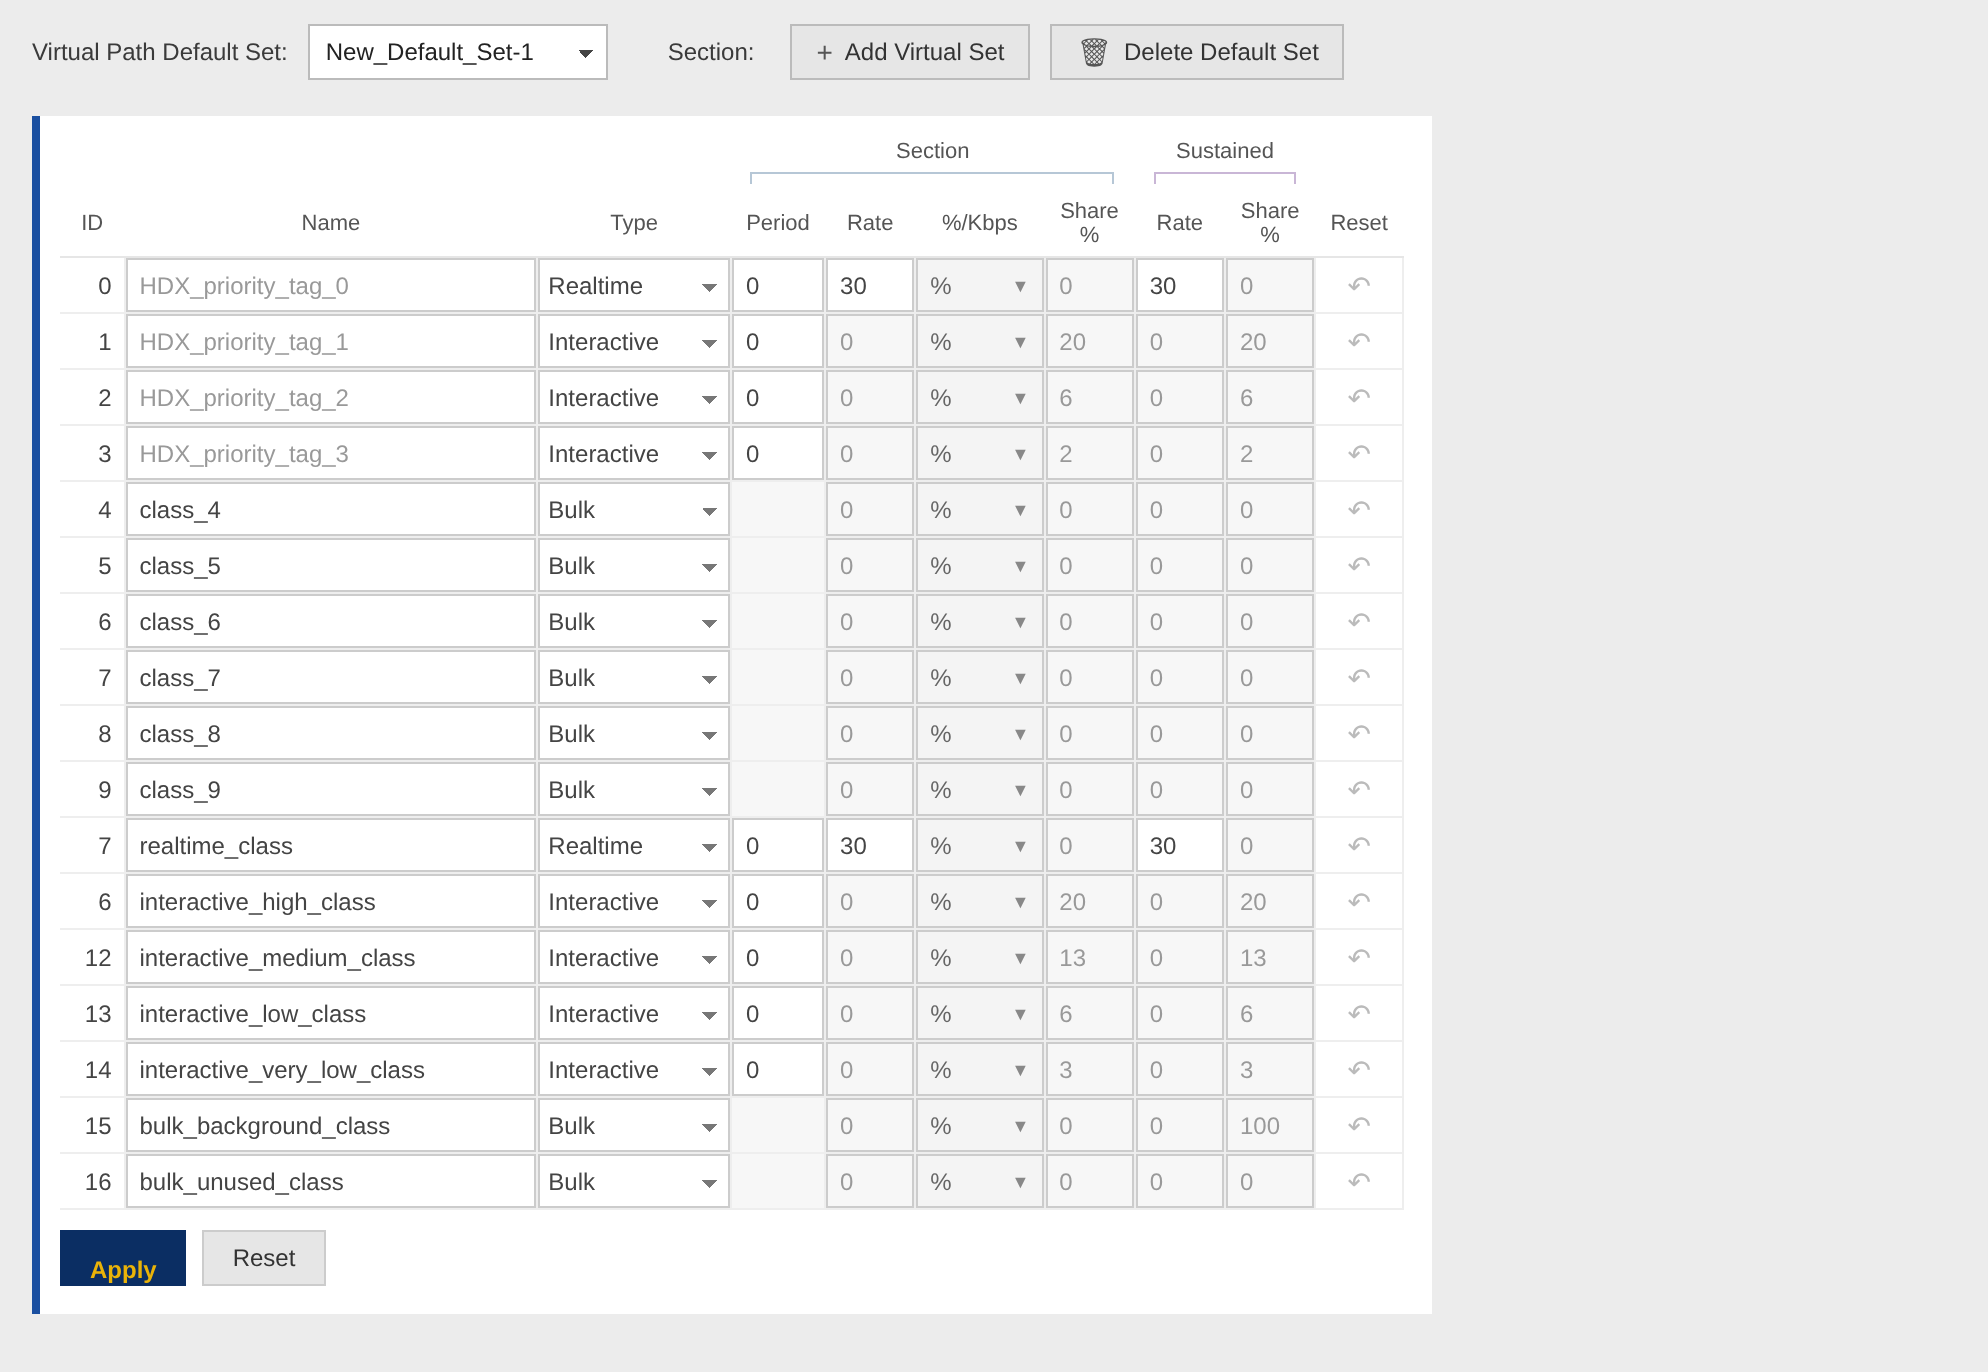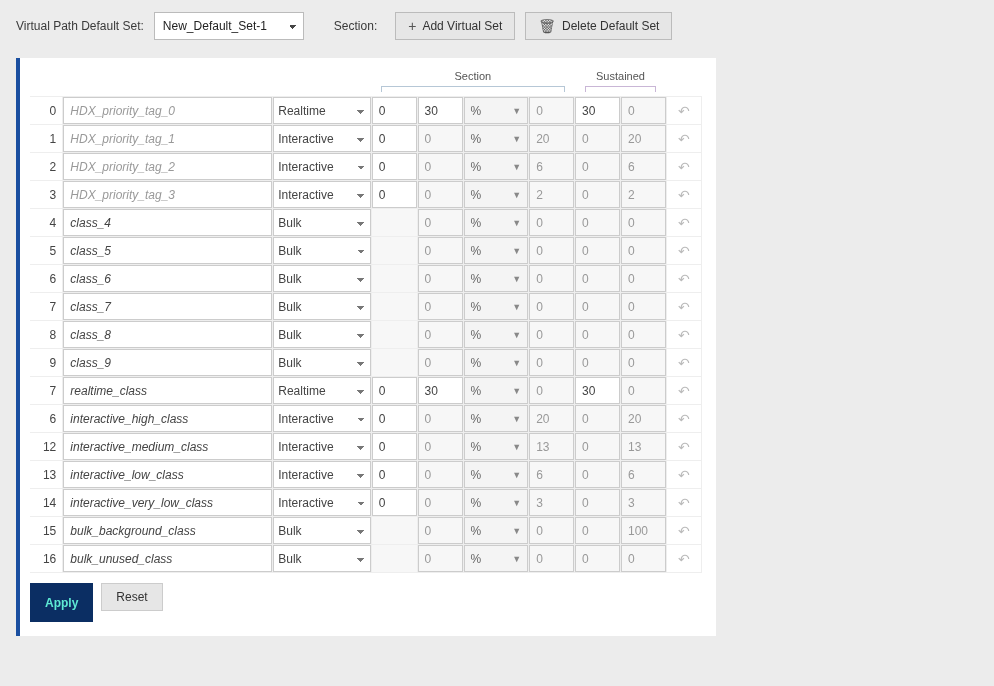--- a/index.html
+++ b/index.html
@@ -97,21 +97,20 @@
     border-left: none;
   }
   input.textcell {
     width: 100%;
     height: 100%;
     border: 1px solid #ccc;
     padding: 0 6px;
     font-size: 12px;
     color: #444;
     background: #fff;
-    font-style: italic;
   }
   input.textcell[disabled] { color: #999; }
   select.typecell {
     width: 100%;
     height: 100%;
     border: 1px solid #ccc;
     padding: 0 4px;
     font-size: 12px;
     color: #444;
     background: #fff;
@@ -160,22 +159,22 @@
     color: #bbb;
     font-size: 14px;
     border-right: none;
     width: 28px;
   }
   td.reset-cell .reset-ico { cursor: pointer; }
   .btnrow { margin-top: 10px; display: flex; gap: 8px; }
   .btn-primary {
     background: #0b2e63;
     border: 1px solid #0b2e63;
-    color: #5eead4;
-    height: 39px;
+    color: #eab308;
+    height: 28px;
     padding: 12px 14px;
     font-weight: bold;
     font-size: 12px;
     cursor: pointer;
   }
   .btn-secondary {
     background: #e6e6e6;
     border: 1px solid #ccc;
     color: #333;
     height: 28px;
@@ -225,20 +224,32 @@
           <th colspan="4" class="super-head">
             <span>Section</span>
             <div class="bracket"></div>
           </th>
           <th colspan="2" class="super-head">
             <span>Sustained</span>
             <div class="bracket sus"></div>
           </th>
           <th></th>
         </tr>
+        <tr class="head1">
+          <th>ID</th>
+          <th>Name</th>
+          <th>Type</th>
+          <th>Period</th>
+          <th>Rate</th>
+          <th>%/Kbps</th>
+          <th>Share %</th>
+          <th>Rate</th>
+          <th>Share %</th>
+          <th>Reset</th>
+        </tr>
       </thead>
       <tbody id="tbody">
           <tr>
             <td class="idcell">0</td>
             <td><input class="textcell" disabled="" value="HDX_priority_tag_0" style=""></td>
             <td><select class="typecell"><option>Realtime</option><option>Interactive</option><option>Bulk</option></select></td>
             <td class="numcell"><input value="0" style=""></td>
             <td class="numcell"><input value="30" style=""></td>
             <td class="ratekind">
               <div class="rk-inner">

